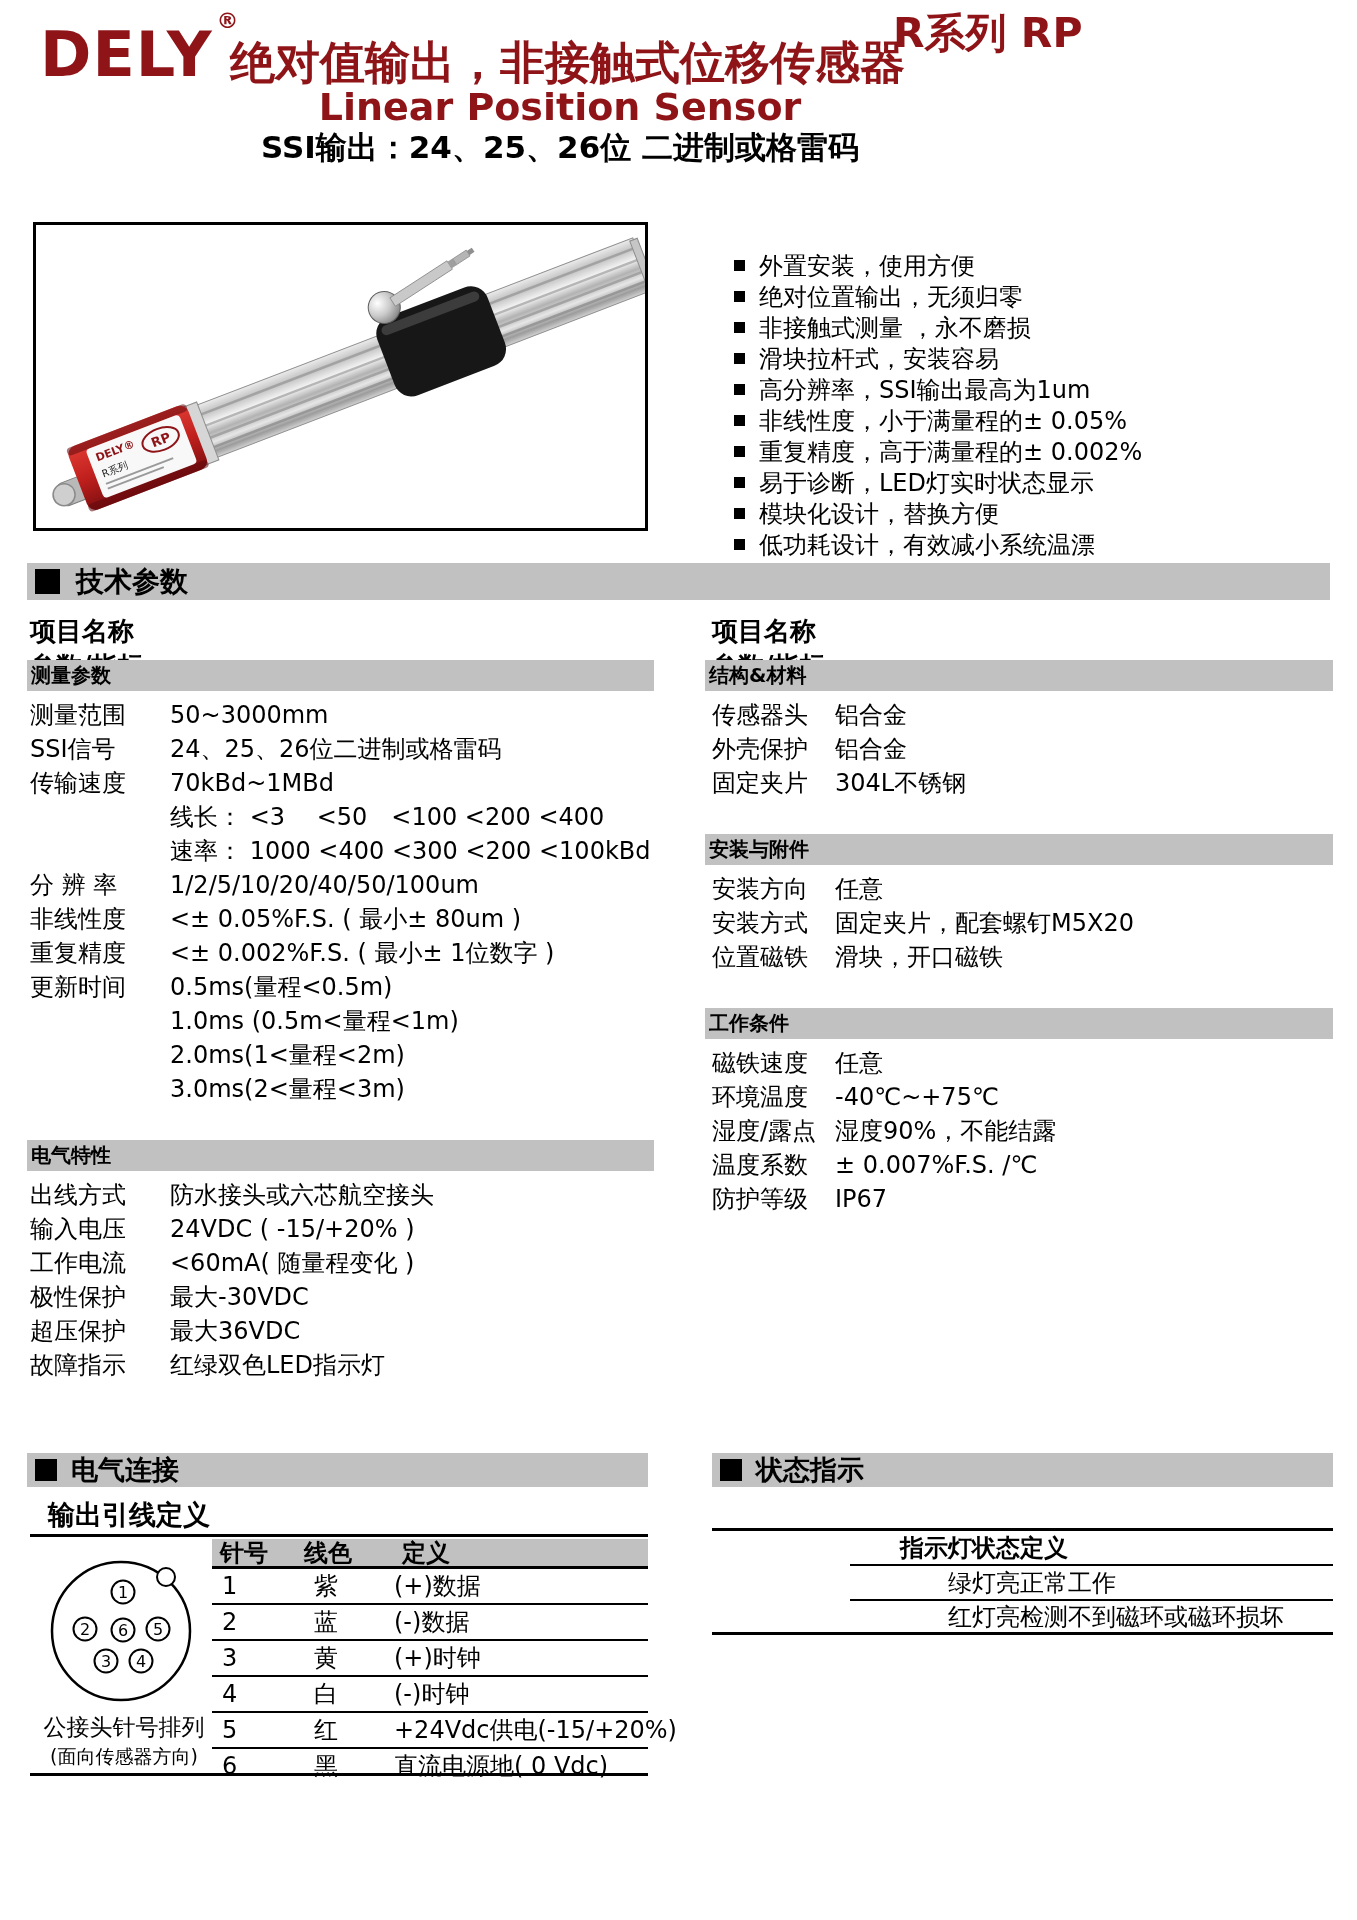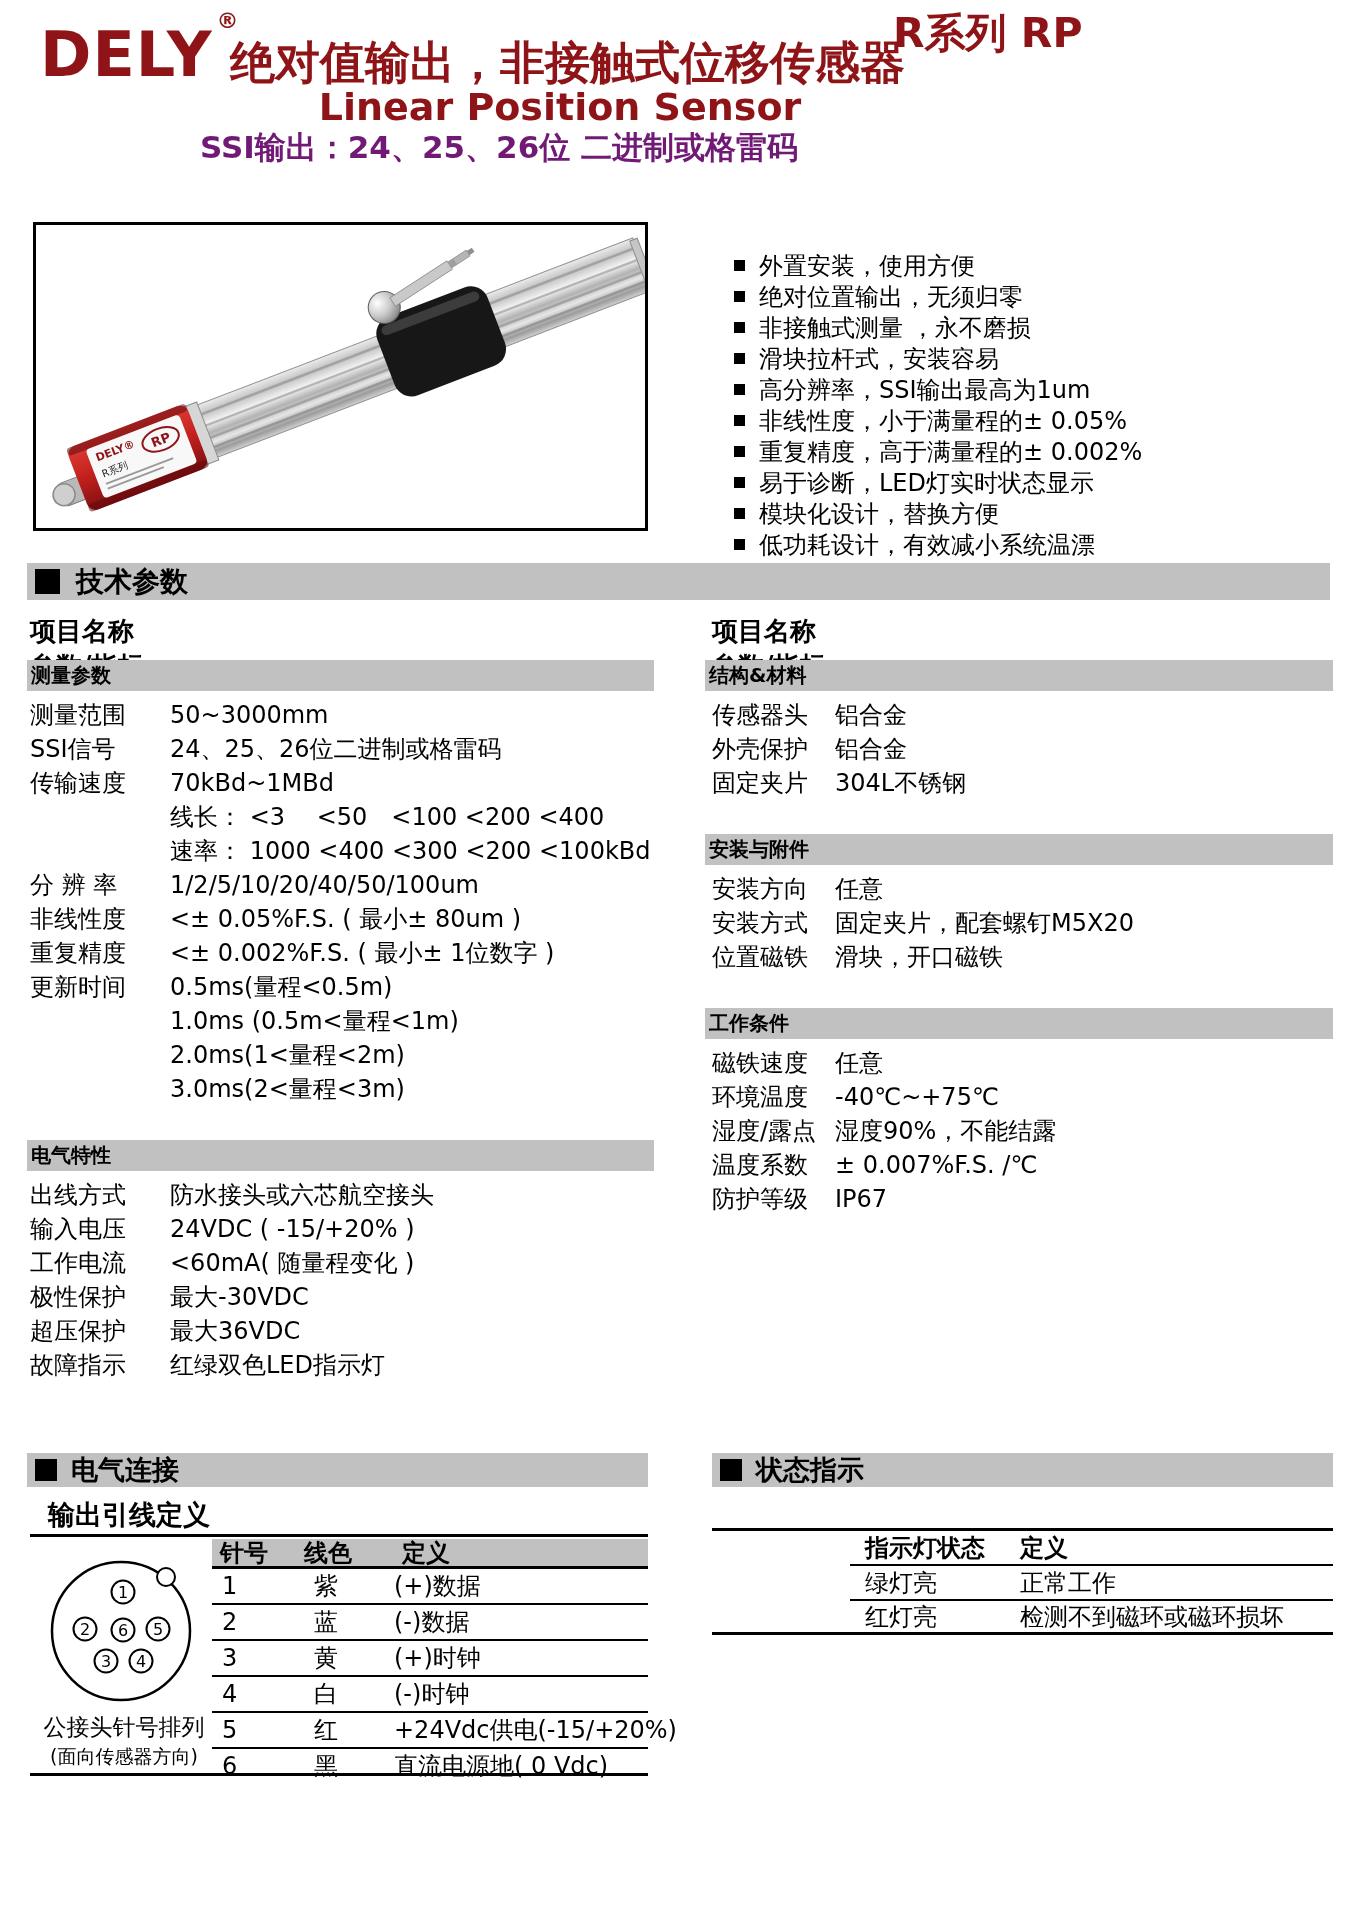--- a/index.html
+++ b/index.html
@@ -8,22 +8,22 @@
         font-family:"DejaVu Sans","Liberation Sans",sans-serif;color:#000;}
 
   
   .logo{position:absolute;left:40px;top:24px;font-size:62px;font-weight:800;color:var(--red);
         letter-spacing:1px;line-height:1;}
   .logo sup{font-size:22px;position:relative;top:-26px;left:4px;font-weight:700;}
   .title-cn{position:absolute;left:230px;top:33px;width:660px;text-align:center;
             font-size:45px;font-weight:700;color:var(--red);white-space:nowrap;}
   .title-en{position:absolute;left:230px;top:85px;width:660px;text-align:center;
             font-size:38px;font-weight:700;color:var(--red);}
-  .subtitle{position:absolute;left:200px;top:127px;width:720px;text-align:left;
-            font-size:31px;font-weight:700;color:#701a75;white-space:nowrap;}
+  .subtitle{position:absolute;left:200px;top:127px;width:720px;text-align:center;
+            font-size:31px;font-weight:700;color:#000000;white-space:nowrap;}
   .series{position:absolute;left:893px;top:6px;font-size:41px;font-weight:700;color:var(--red);white-space:nowrap;}
 
   
   .photo-box{position:absolute;left:33px;top:222px;width:615px;height:309px;
              border:3px solid #000;box-sizing:border-box;background:#fff;}
 
   
   .bar{background:var(--grey);display:flex;align-items:center;font-weight:700;}
   .features-bar{position:absolute;left:712px;top:218px;width:394px;height:30px;font-size:25px;}
   .sq-sm{width:13px;height:13px;background:#000;margin:0 12px 0 6px;flex:0 0 13px;}
@@ -66,21 +66,21 @@
   .phc0{flex:0 0 84px;padding-left:8px;} .phc1{flex:0 0 88px;} .phc2{padding-left:10px;}
   #pin-rows{position:absolute;left:212px;top:1569px;width:436px;font-size:24px;}
   .pinrow{display:flex;align-items:center;height:34px;border-bottom:2px solid #000;white-space:nowrap;}
   .pinrow:last-child{border-bottom:none;}
   .pc0{flex:0 0 92px;padding-left:10px;} .pc1{flex:0 0 80px;}
 
   
   #status-block{position:absolute;left:712px;top:1528px;width:621px;font-size:24px;}
   .st-rule{height:3px;background:#000;}
   .strow{margin-left:138px;display:flex;align-items:center;height:33px;
-         border-bottom:2px solid #000;white-space:nowrap;}
+         border-bottom:2px solid #000;white-space:nowrap;text-align:right;}
   .strow.shead{font-weight:700;}
   .strow.last{border-bottom:none;height:31px;}
   .stc0{flex:0 0 155px;padding-left:15px;}
 </style>
 </head>
 <body>
 
 <div class="page">
 
   <div class="logo"><span>DELY</span><sup>®</sup></div>

